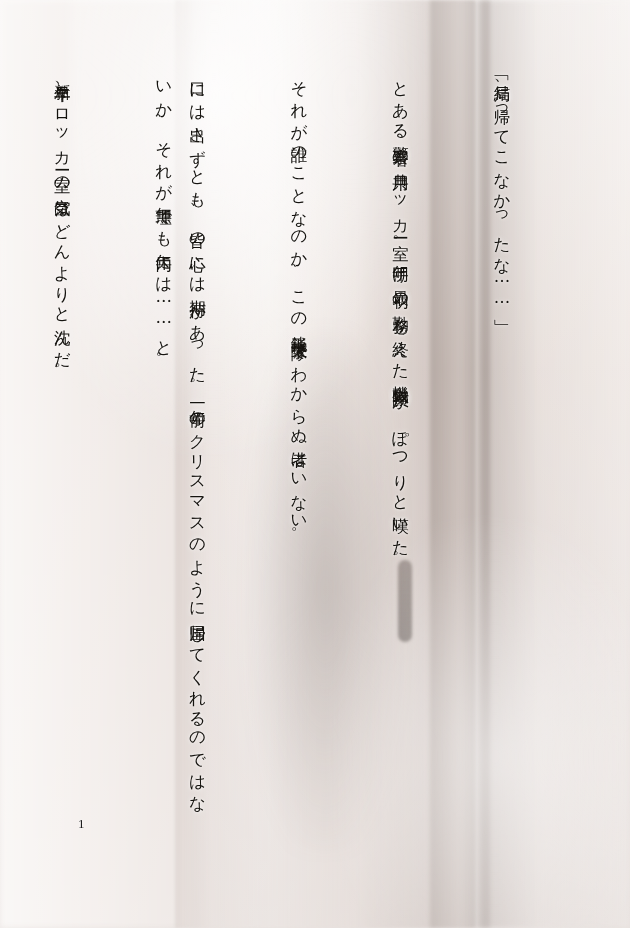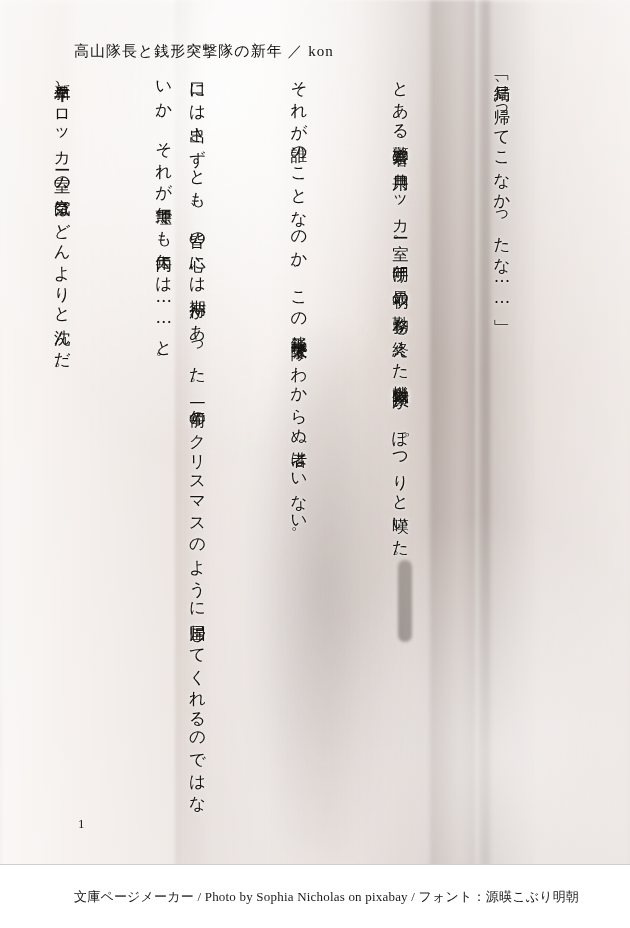--- a/index.html
+++ b/index.html
@@ -169,36 +169,32 @@
     <div class="bg-door"></div>
     <div class="bg-frame"></div>
     <div class="bg-right"></div>
     <div class="bg-handle"></div>
     <div class="bg-shadow"></div>
     <div class="bg-glow"></div>
     <div class="bg-glow2"></div>
     <div class="bg-wash"></div>
   </div>
 
-  <div class="title">高山隊長と銭形突撃隊の新年 ／ kon</div>
 
   <div class="body-text">
     <p>「結局、帰ってこなかったな……」</p>
     <p>とある警察署の共用ロッカー室。年明け最初の勤務を終えた機動隊員が、ぽつりと嘆いた。</p>
     <p>それが誰のことなのか、この銭形突撃隊でわからぬ者はいない。</p>
     <p>口には出さずとも、皆の心には期待があった。一年前のクリスマスのように帰国してくれるのではないか、それが無理でも年内には……と。</p>
     <p>新年早々、ロッカー室の空気はどんよりと沈んだ。</p>
     
     
     
     
     
     
     
   </div>
 
   <div class="page-number">1</div>
 
-  <div class="footer">
-    <div class="footer-text">文庫ページメーカー / Photo by Sophia Nicholas on pixabay / フォント：源暎こぶり明朝</div>
-  </div>
 
 </div>
 
 </body></html>

